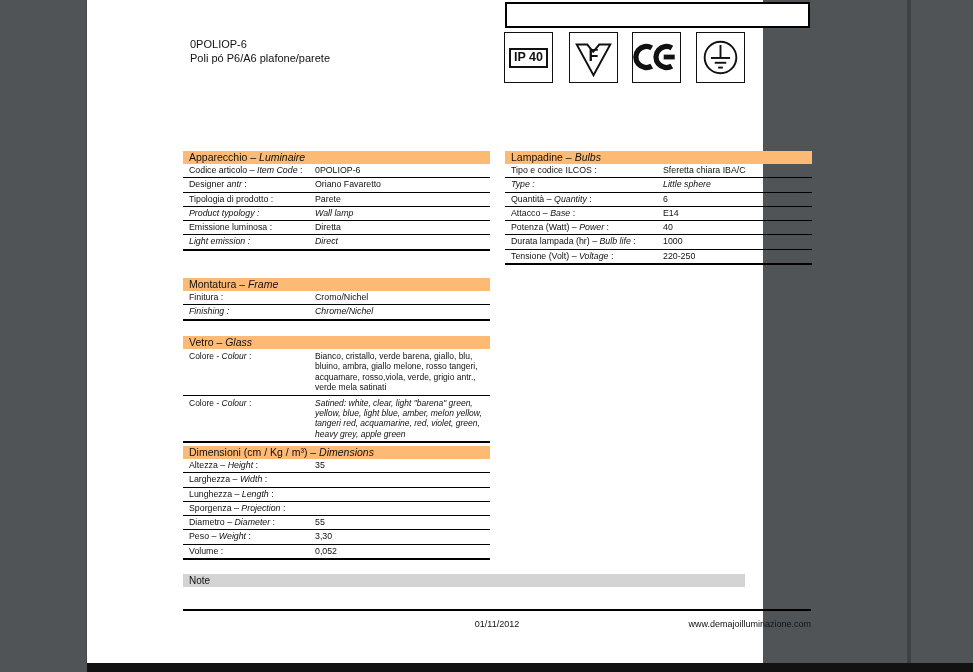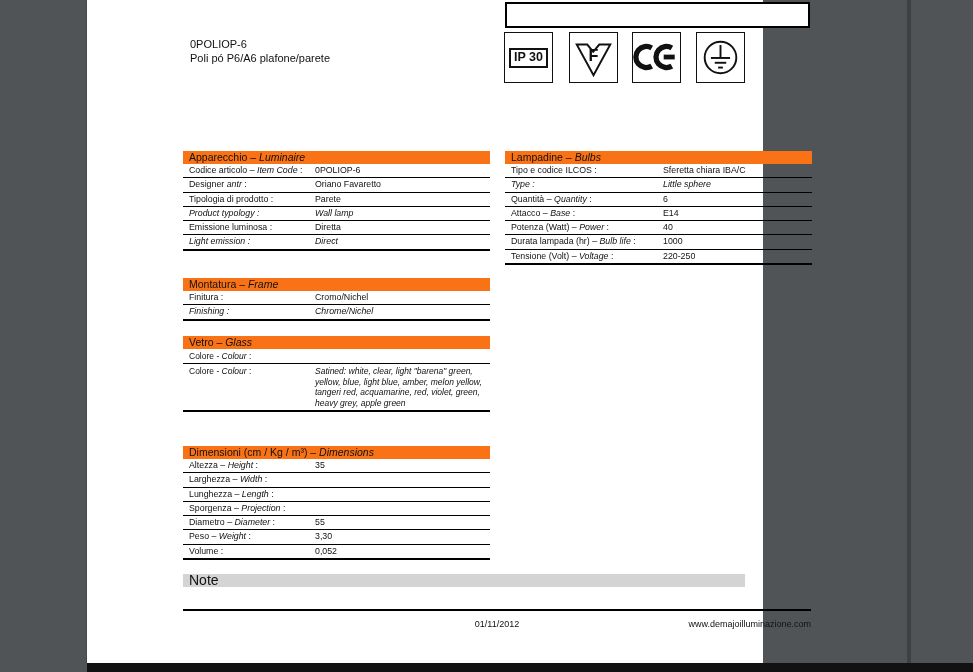--- a/index.html
+++ b/index.html
@@ -17,56 +17,56 @@
   .title-block{left:103px;top:37px;font-size:11px;line-height:14px;white-space:nowrap;}
 
   .topbox{left:418px;top:2px;width:305px;height:26px;border:2px solid #000;box-sizing:border-box;background:#fff;}
 
   .cert{top:32px;width:49px;height:51px;border:1.5px solid #111;box-sizing:border-box;
         display:flex;align-items:center;justify-content:center;background:#fff;}
   .cert-ip{left:417px;} .cert-f{left:482px;} .cert-ce{left:545px;} .cert-earth{left:609px;}
   .ip-inner{border:2px solid #111;padding:0px 3px 1px 3px;font-weight:bold;font-size:12.5px;line-height:15px;letter-spacing:0;}
 
   .spec{position:absolute;width:307px;}
-  .hd{height:13px;background:#f97316;line-height:13.5px;font-size:10.5px;padding-left:6px;white-space:nowrap;}
+  .hd{height:13px;background:#fdba74;line-height:13.5px;font-size:10.5px;padding-left:6px;white-space:nowrap;}
   .trow{display:flex;height:13.3px;line-height:13.6px;border-bottom:1px solid #000;font-size:8.8px;overflow:hidden;}
   .trow.thick{border-bottom-width:2px;}
   .trow.tall{height:auto;line-height:10.4px;font-size:8.5px;padding:2px 0 2px 0;overflow:visible;}
   .tl{padding-left:6px;box-sizing:border-box;flex-shrink:0;}
   .spec.lcol .tl{width:132px;}
   .spec.rcol .tl{width:158px;}
   .tv{flex:1;}
   .it{font-style:italic;}
 
   .tbl-luminaire{left:96px;top:151px;}
   .tbl-bulbs{left:418px;top:151px;}
   .tbl-frame{left:96px;top:278px;}
   .tbl-glass{left:96px;top:336px;}
   .tbl-dims{left:96px;top:446px;}
 
   .note-bar{left:96px;top:574px;width:562px;height:13px;background:#d4d4d4;
-            font-size:14px;line-height:13.5px;padding-left:6px;box-sizing:border-box;}
+            font-size:10px;line-height:13.5px;padding-left:6px;box-sizing:border-box;}
   .footer-rule{left:96px;top:609px;width:628px;height:2px;background:#000;}
   .footer-date{left:96px;top:619px;width:628px;text-align:center;font-size:9px;}
   .footer-site{left:96px;top:619px;width:628px;text-align:right;font-size:9px;}
 </style>
 </head>
 <body>
 
 <div class="page">
 
   <div class="abs title-block">
     <div>0POLIOP-6</div>
     <div>Poli pó P6/A6 plafone/parete</div>
   </div>
 
   <div class="abs topbox"></div>
 
   <div class="abs cert cert-ip">
-    <span class="ip-inner">IP 30</span>
+    <span class="ip-inner">IP 40</span>
   </div>
   <div class="abs cert cert-f">
     <svg width="49" height="51" viewBox="0 0 49 51">
       <path d="M 7 12 L 18 12 L 24.2 19.5 L 30.5 12 L 42 12 L 24.5 44 Z" fill="none" stroke="#111" stroke-width="2"></path>
       <text x="24.5" y="29" text-anchor="middle" font-size="17" font-weight="bold" font-family="Liberation Sans, sans-serif" fill="#111">F</text>
     </svg>
   </div>
   <div class="abs cert cert-ce">
     <svg width="49" height="51" viewBox="0 0 49 51">
       <path d="M 19.5 15.5 A 11 11 0 1 0 19.5 34.5" fill="none" stroke="#111" stroke-width="5.5"></path>
@@ -153,20 +153,21 @@
     <div class="trow thick">
         <div class="tl"><span class="it">Finishing :</span></div>
         <div class="tv it">Chrome/Nichel</div>
       </div>
   </div>
 
   <div class="spec lcol tbl-glass">
     <div class="hd"><span>Vetro – </span><span class="it">Glass</span></div>
     <div class="trow tall">
         <div class="tl"><span>Colore - </span><span class="it">Colour</span><span> :</span></div>
+        <div class="tv">Bianco, cristallo, verde barena, giallo, blu, bluino, ambra, giallo melone, rosso tangeri, acquamare, rosso,viola, verde, grigio antr., verde mela satinati</div>
       </div>
     <div class="trow tall thick">
         <div class="tl"><span>Colore - </span><span class="it">Colour</span><span> :</span></div>
         <div class="tv it">Satined: white, clear, light "barena" green, yellow, blue, light blue, amber, melon yellow, tangeri red, acquamarine, red, violet, green, heavy grey, apple green</div>
       </div>
   </div>
 
   <div class="spec lcol tbl-dims">
     <div class="hd"><span>Dimensioni (cm / Kg / m³)  – </span><span class="it">Dimensions</span></div>
     <div class="trow">

